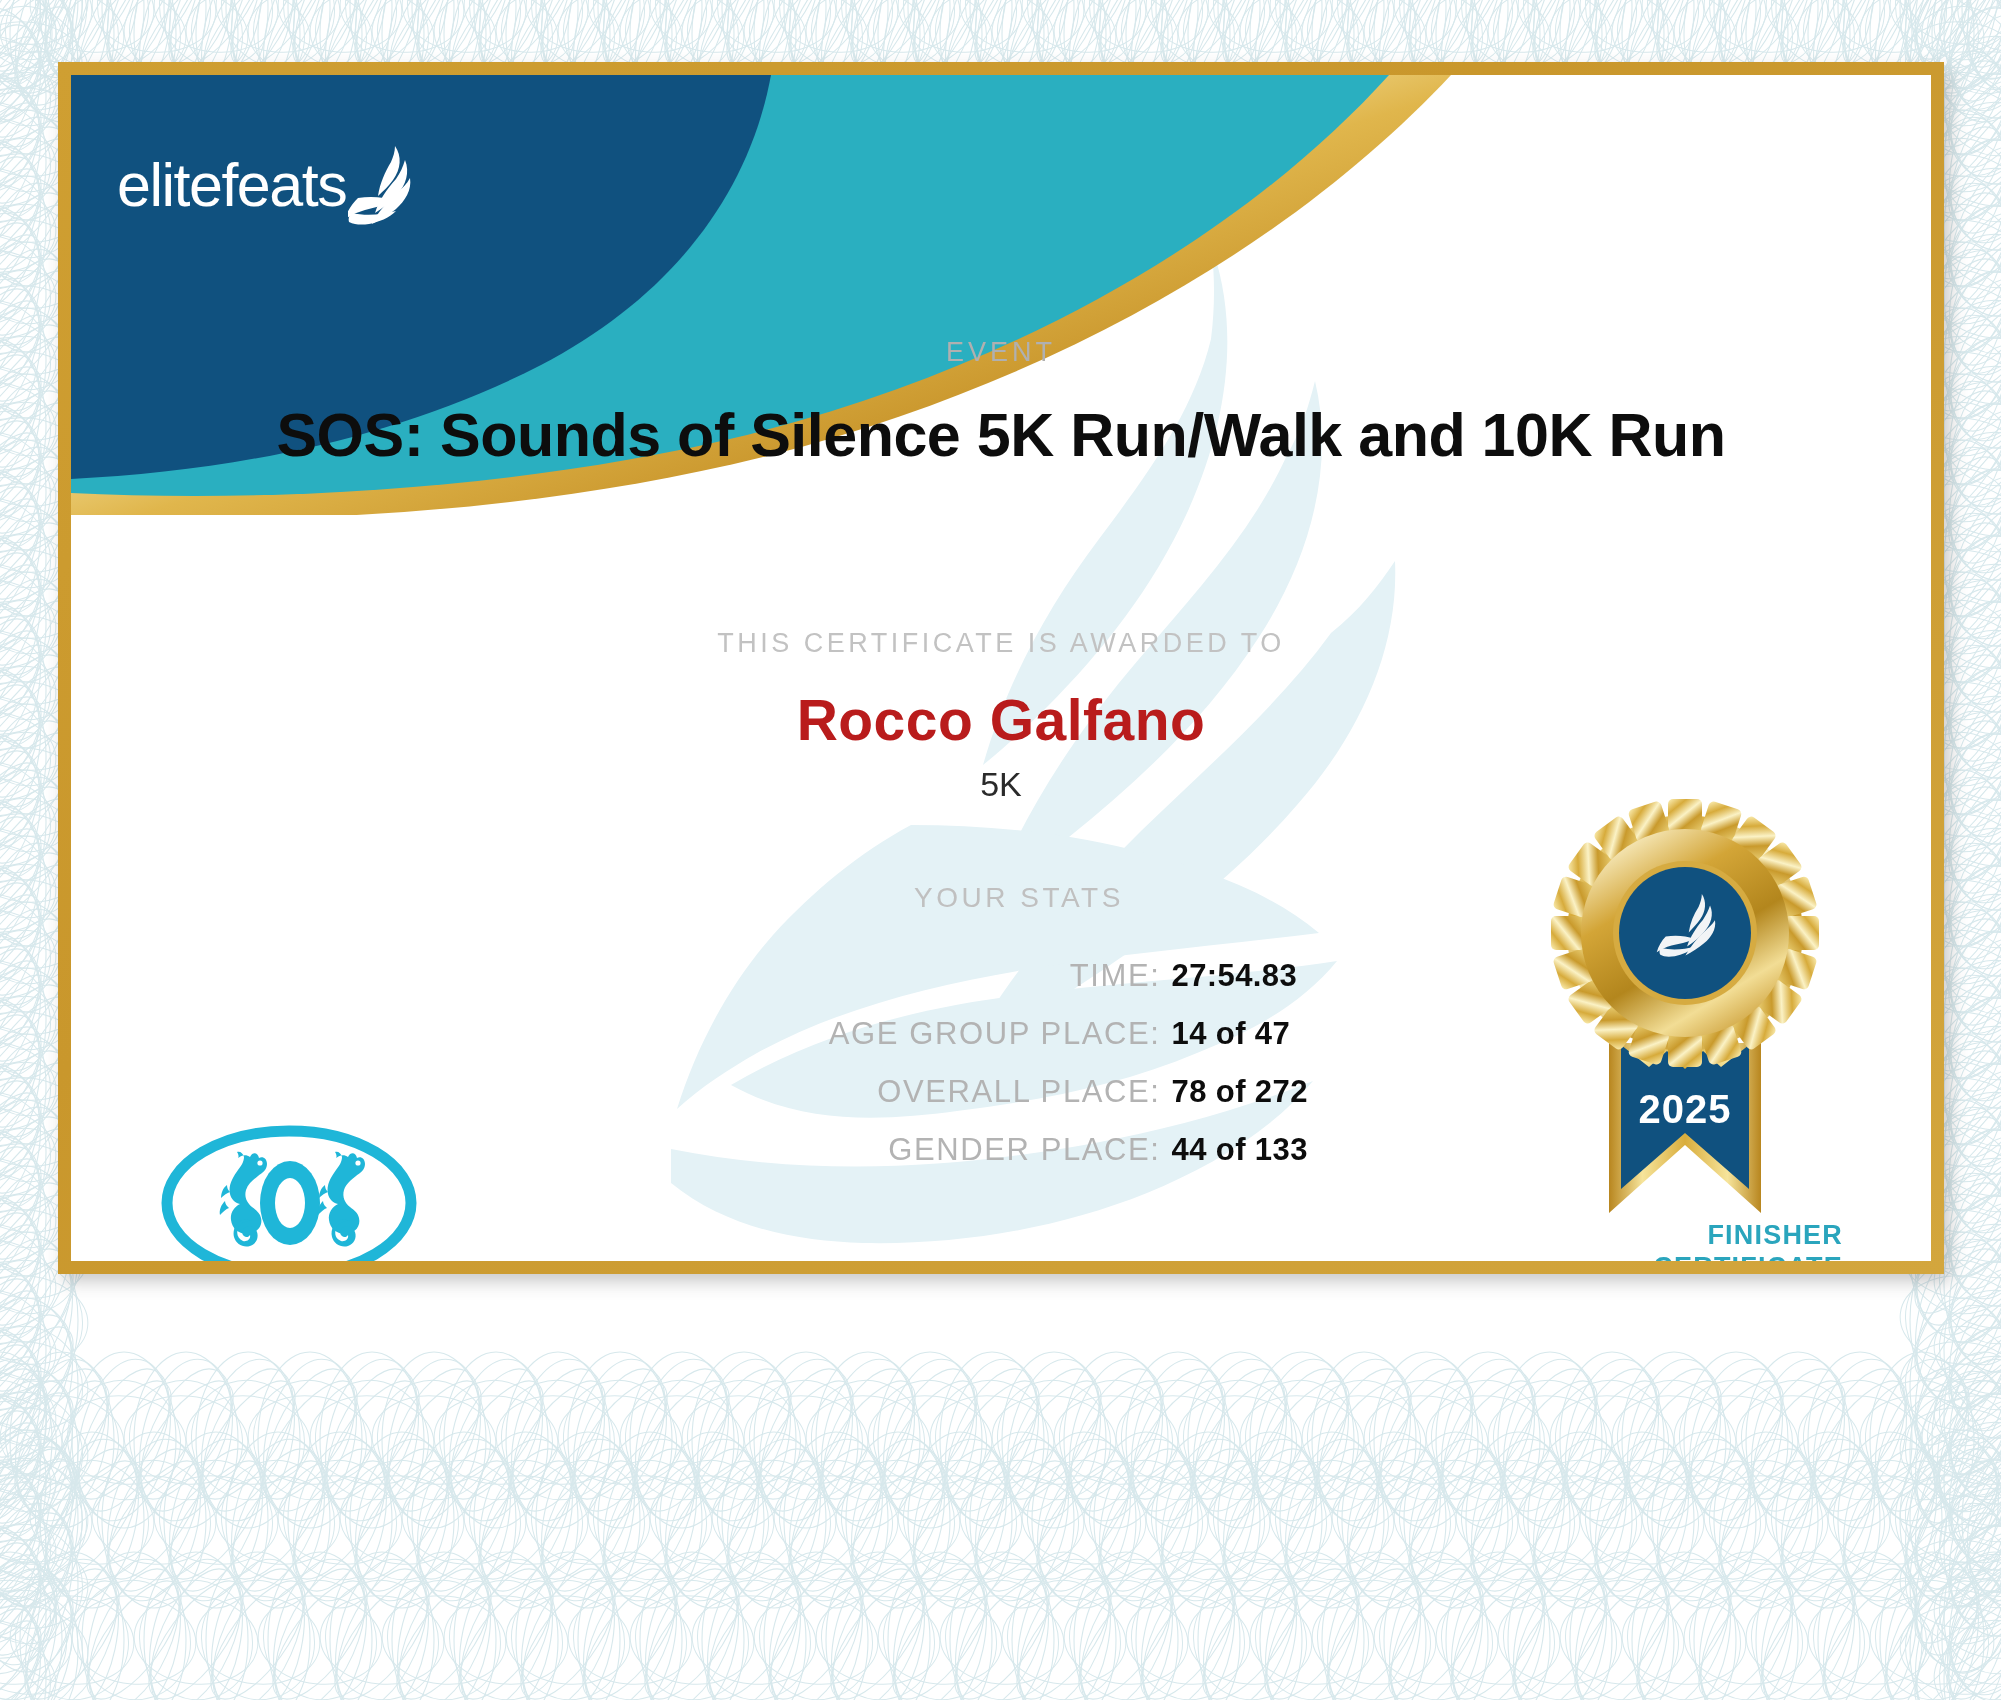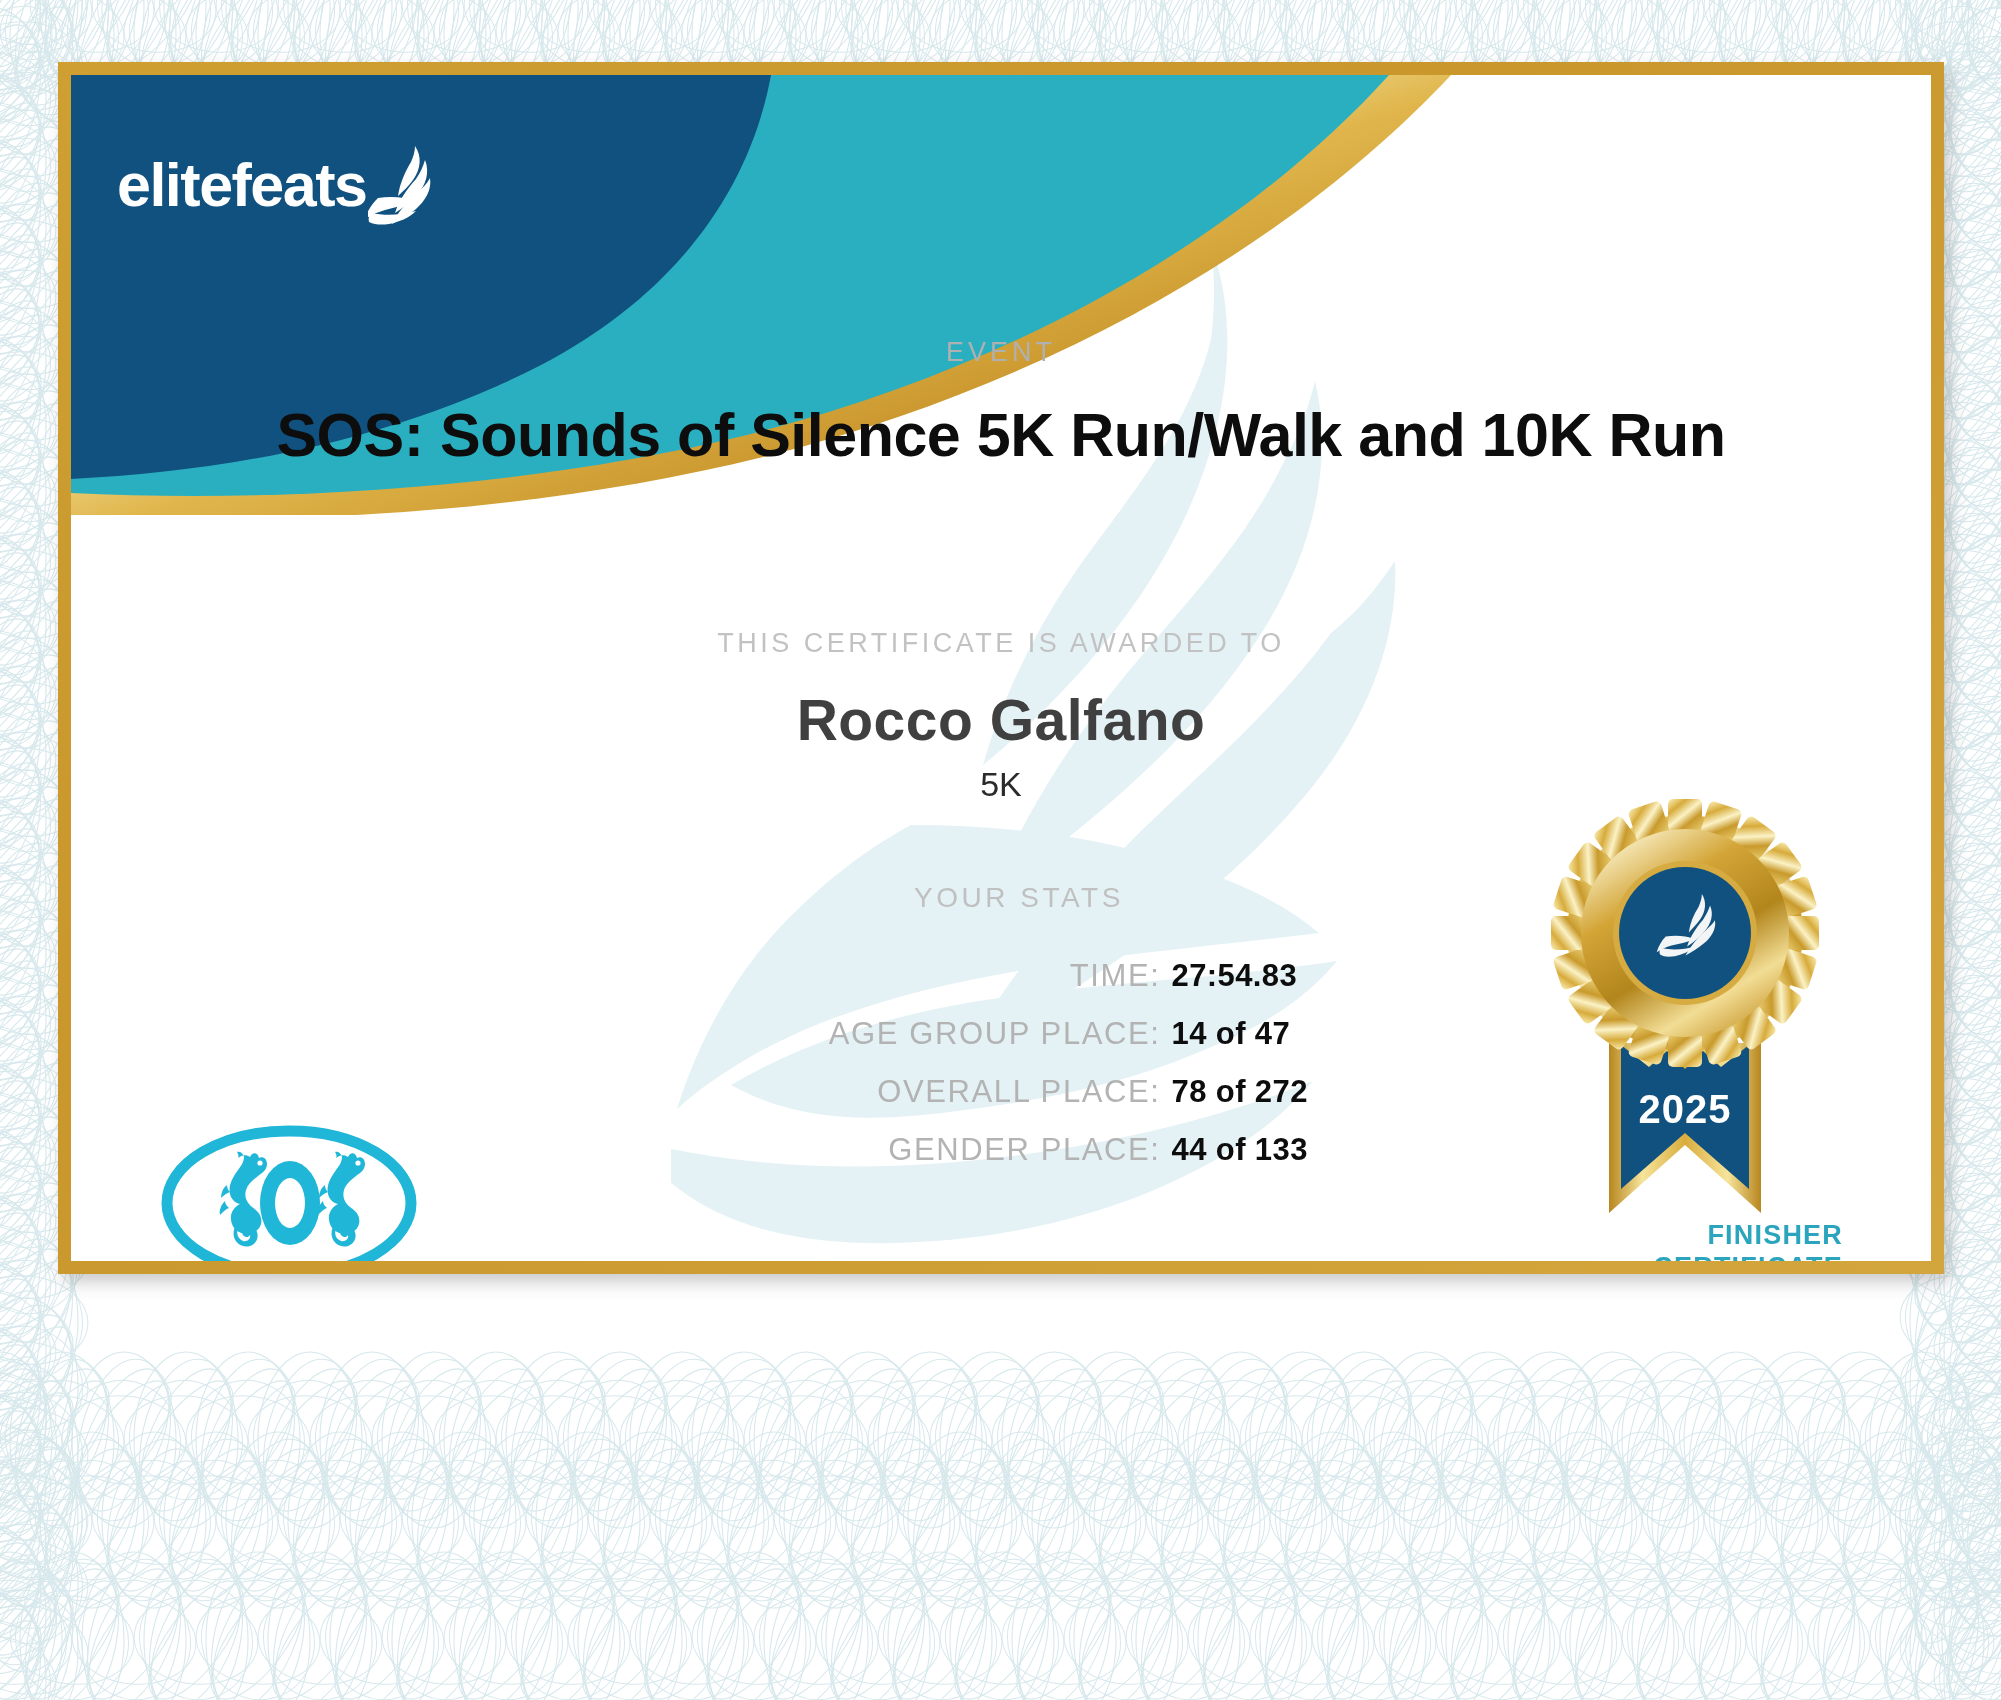--- a/index.html
+++ b/index.html
@@ -39,21 +39,21 @@
   .header-art{position:absolute;left:0;top:0;width:100%;height:440px;overflow:hidden;z-index:2;}
   .header-art svg{display:block;width:100%;height:100%;}
 
   
   .watermark{position:absolute;left:540px;top:150px;width:1000px;height:1040px;z-index:1;opacity:1;pointer-events:none;}
   .watermark svg{width:100%;height:100%;display:block;}
 
   
   .brand{position:absolute;left:46px;top:68px;display:flex;align-items:center;z-index:5;}
   .brand-word{
-    color:#ffffff;font-size:61px;font-weight:bold;letter-spacing:-1.5px;
+    color:#ffffff;font-size:61px;font-weight:normal;letter-spacing:-1.5px;
     font-family:"Liberation Sans", sans-serif;line-height:1;
   }
   .brand-mark{margin-left:2px;width:66px;height:84px;}
 
   
   .content{position:relative;z-index:6;padding-top:262px;text-align:center;}
 
   .kicker{
     color:#b0b0b0;font-size:27px;letter-spacing:4px;font-weight:500;
     text-transform:uppercase;
@@ -63,21 +63,21 @@
     color:#0d0d0d;font-size:61px;font-weight:bold;letter-spacing:-.5px;
     font-family:"Liberation Sans Narrow","Liberation Sans",sans-serif;
   }
   .awarded-kicker{
     margin-top:158px;
     color:#c2c2c2;font-size:27px;letter-spacing:3.5px;font-weight:500;
     text-transform:uppercase;
   }
   .recipient{
     margin-top:28px;
-    color:#404040;font-size:57px;font-weight:bold;letter-spacing:.5px;
+    color:#b91c1c;font-size:57px;font-weight:bold;letter-spacing:.5px;
   }
   .distance{
     margin-top:12px;color:#2a2a2a;font-size:34px;font-weight:400;
   }
   .stats-kicker{
     margin-top:78px;color:#c0c0c0;font-size:28px;letter-spacing:3.5px;
     text-transform:uppercase;font-weight:500;padding-left:36px;
   }
 
   .stats{margin-top:44px;width:100%;}

